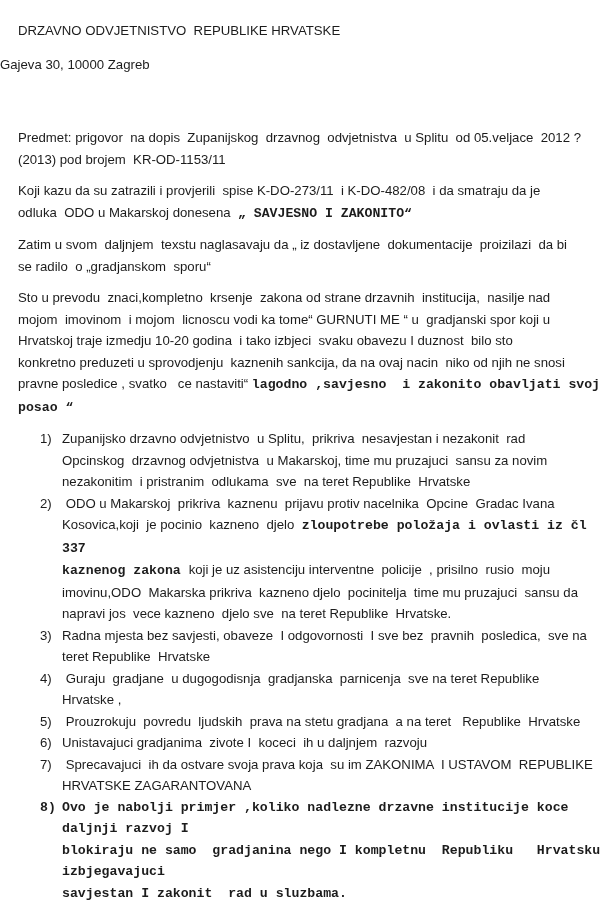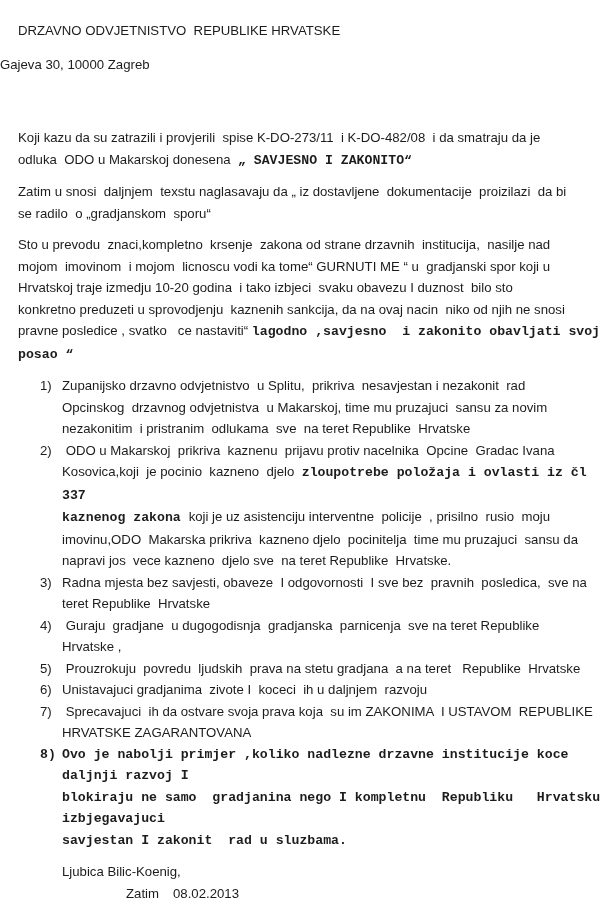--- a/index.html
+++ b/index.html
@@ -29,23 +29,25 @@
   .sig-date { margin-left: 14px; }
 </style>
 </head>
 <body>
 
 <div class="page">
   <div class="org">DRZAVNO ODVJETNISTVO  REPUBLIKE HRVATSKE</div>
   <div class="lh-addr">Gajeva 30, 10000 Zagreb</div>
 
   <div id="paragraphs">
+      <div class="para"><span>Predmet: prigovor  na dopis  Zupanijskog  drzavnog  odvjetnistva  u Splitu  od 05.veljace  2012 ?
+(2013) pod brojem  KR-OD-1153/11</span></div>
       <div class="para"><span>Koji kazu da su zatrazili i provjerili  spise K-DO-273/11  i K-DO-482/08  i da smatraju da je
 odluka  ODO u Makarskoj donesena  </span><span class="b">„ SAVJESNO I ZAKONITO“</span></div>
-      <div class="para"><span>Zatim u snosi  daljnjem  texstu naglasavaju da „ iz dostavljene  dokumentacije  proizilazi  da bi
+      <div class="para"><span>Zatim u svom  daljnjem  texstu naglasavaju da „ iz dostavljene  dokumentacije  proizilazi  da bi
 se radilo  o „gradjanskom  sporu“</span></div>
       <div class="para"><span>Sto u prevodu  znaci,kompletno  krsenje  zakona od strane drzavnih  institucija,  nasilje nad
 mojom  imovinom  i mojom  licnoscu vodi ka tome“ GURNUTI ME “ u  gradjanski spor koji u
 Hrvatskoj traje izmedju 10-20 godina  i tako izbjeci  svaku obavezu I duznost  bilo sto
 konkretno preduzeti u sprovodjenju  kaznenih sankcija, da na ovaj nacin  niko od njih ne snosi
 pravne posledice , svatko   ce nastaviti“ </span><span class="b">lagodno ,savjesno  i zakonito obavljati svoj posao “</span></div>
     </div>
 
   <div id="list">
       <div class="li">

